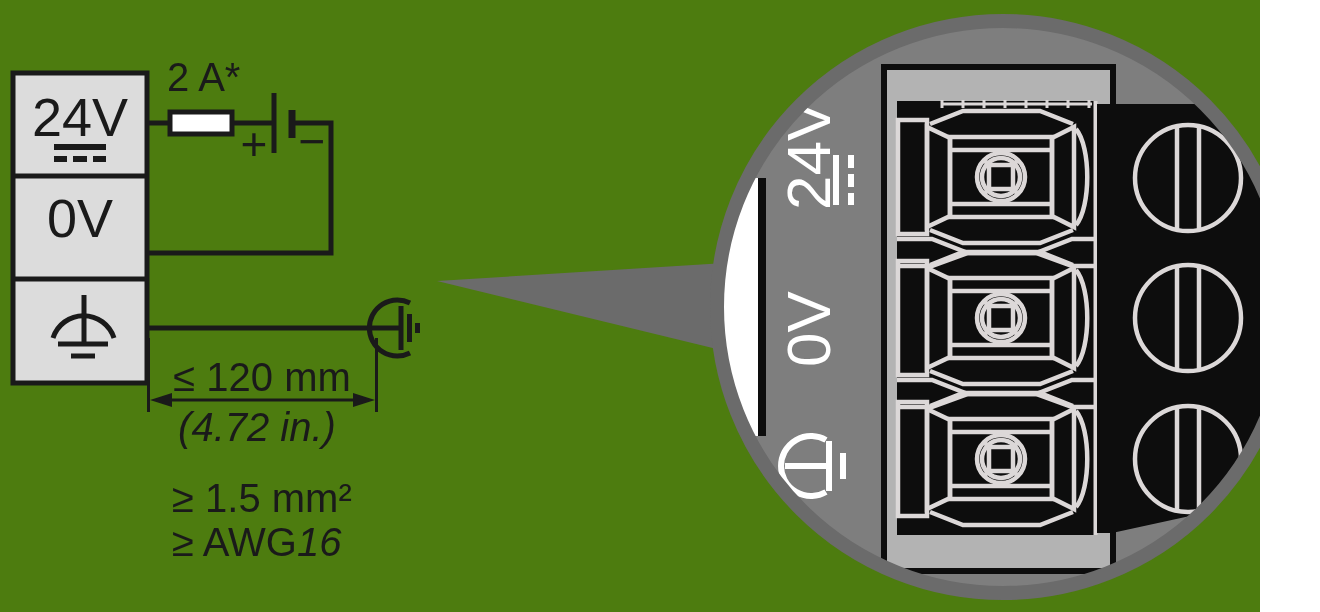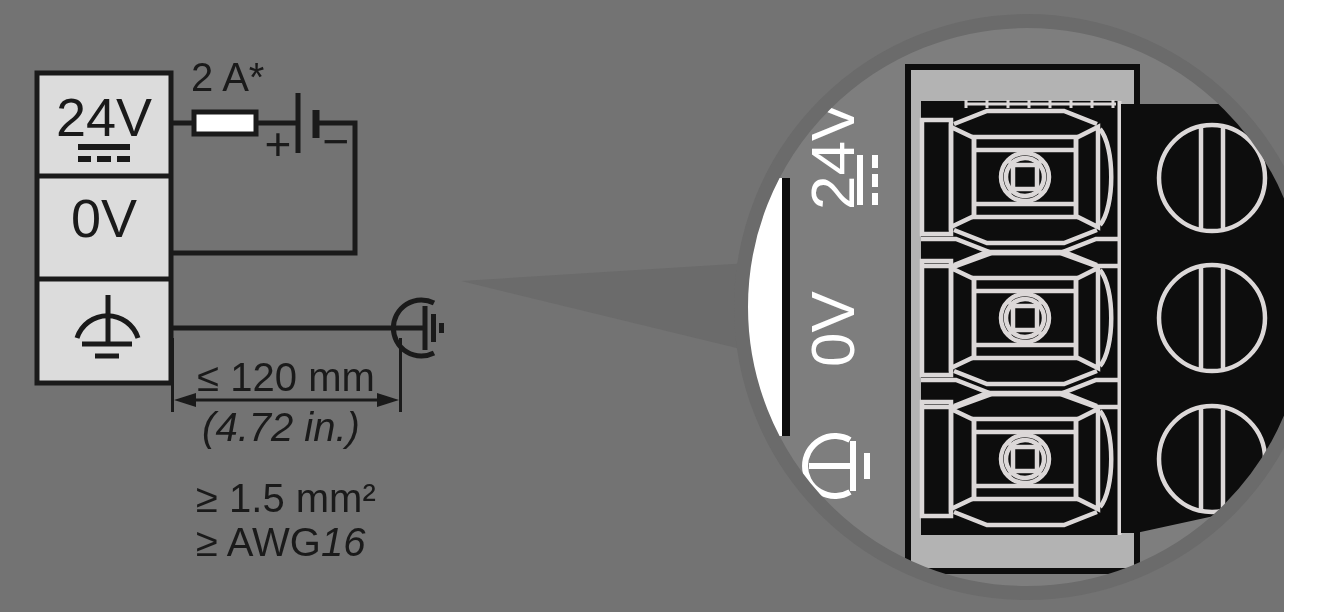--- a/index.html
+++ b/index.html
@@ -1,17 +1,17 @@
 <!DOCTYPE html>
 <html><head>
 <meta charset="utf-8">
 <style>
   html,body{margin:0;padding:0;background:#fff;}
-  #page{position:relative;width:1260px;height:612px;background:#737373;overflow:hidden;
-        font-family:"Liberation Sans", sans-serif;padding-left:24px;}
+  #page{position:relative;width:1260px;height:612px;background:#4d7c0f;overflow:hidden;
+        font-family:"Liberation Sans", sans-serif;}
   svg{display:block;}
   text{font-family:"Liberation Sans", sans-serif;}
 </style>
 </head>
 <body>
 
 <div id="page">
 <svg width="1320" height="612" viewBox="0 0 1320 612">
 
   <g stroke-linecap="butt">

